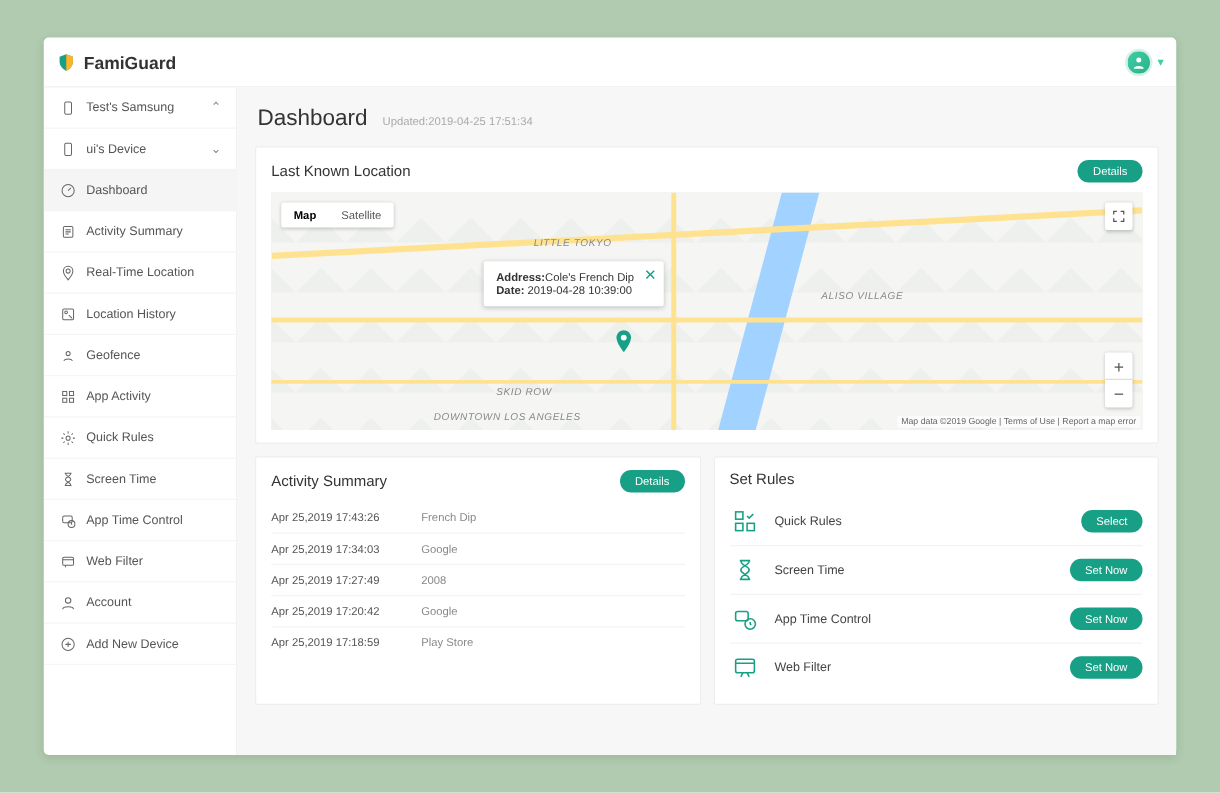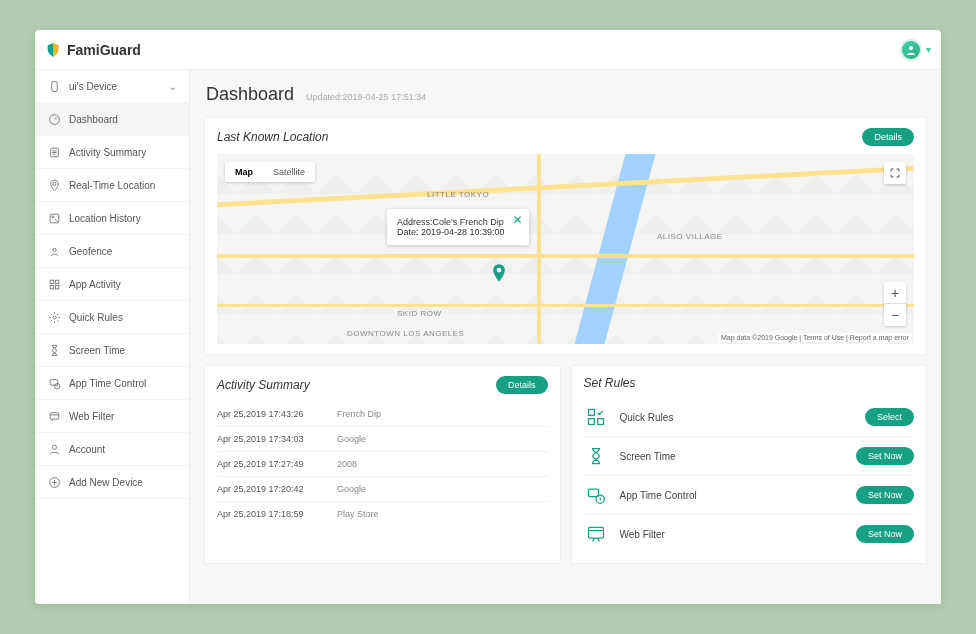--- a/index.html
+++ b/index.html
@@ -126,21 +126,20 @@
 .card-head {
   display: flex;
   align-items: center;
   justify-content: space-between;
   margin-bottom: 8px;
 }
 .card-title {
   font-size: 12px;
   font-weight: 500;
   color: #333;
-  font-style: italic;
 }
 .btn {
   background: #17a085;
   color: #fff;
   font-size: 9px;
   padding: 4px 12px;
   border-radius: 10px;
   border: none;
   cursor: pointer;
 }
@@ -221,32 +220,33 @@
   box-shadow: 0 1px 4px rgba(0,0,0,0.2);
   border-radius: 2px;
 }
 .info-box .close {
   position: absolute;
   top: 4px; right: 6px;
   color: #17a085;
   font-size: 12px;
   cursor: pointer;
 }
-.info-box b { font-weight: 400; }
+.info-box b { font-weight: 700; }
 .marker {
   position: absolute;
   width: 14px;
   height: 18px;
 }
 .marker svg { width: 14px; height: 18px; }
 .map-label {
   position: absolute;
   font-size: 8px;
   color: #888;
   letter-spacing: 0.5px;
+  font-style: italic;
 }
 .row-split {
   display: flex;
   gap: 10px;
 }
 .row-split .card { flex: 1; }
 .act-row {
   display: flex;
   align-items: center;
   padding: 7px 0;
@@ -296,20 +296,29 @@
 
   <div class="body">
 
     <div class="sidebar">
       <div class="device-item">
         <span class="ico">
             <svg viewBox="0 0 24 24">
               <rect x="7" y="3" width="10" height="18" rx="2"></rect>
             </svg>
           </span>
+        <span class="label">Test's Samsung</span>
+        <span class="exp">⌃</span>
+      </div>
+      <div class="device-item">
+        <span class="ico">
+            <svg viewBox="0 0 24 24">
+              <rect x="7" y="3" width="10" height="18" rx="2"></rect>
+            </svg>
+          </span>
         <span class="label">ui's Device</span>
         <span class="exp">⌄</span>
       </div>
 
       <div class="nav-item active">
         <span class="ico">
             <svg viewBox="0 0 24 24">
               <circle cx="12" cy="12" r="9"></circle>
               <path d="M12 12 L16 8"></path>
             </svg>

